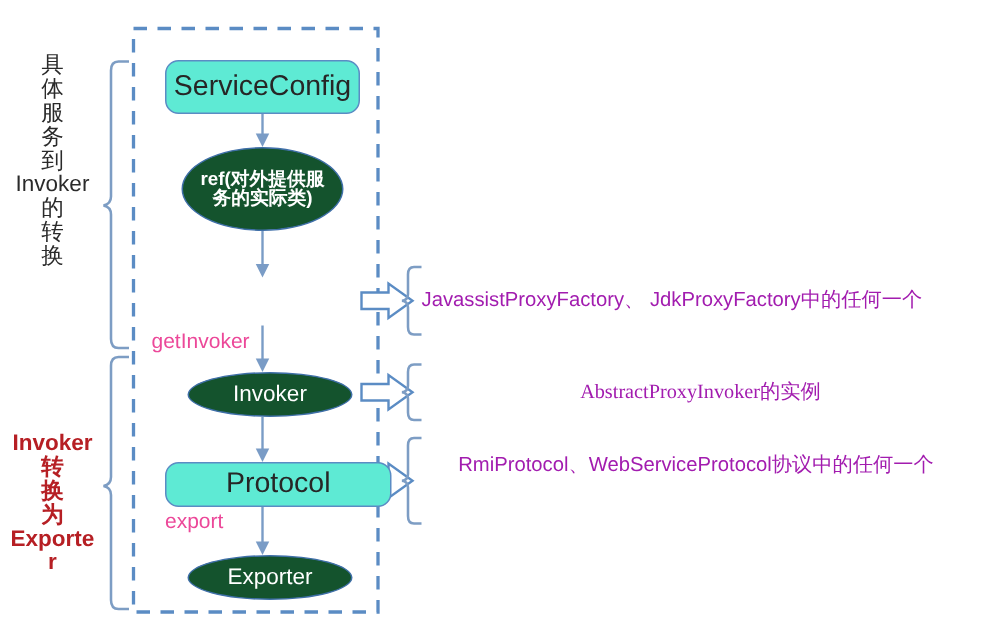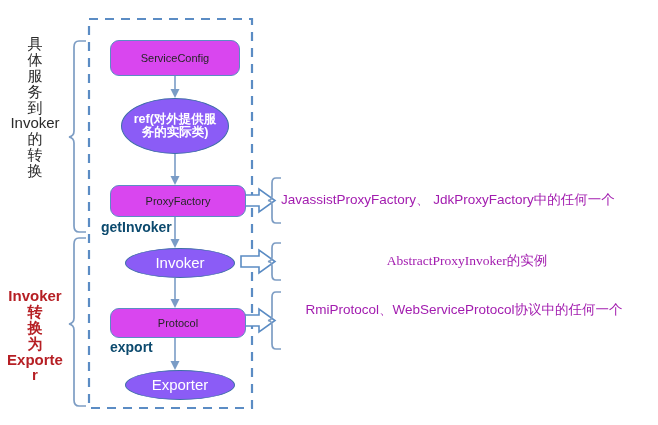--- a/index.html
+++ b/index.html
@@ -34,48 +34,47 @@
   
   .node{
     position:absolute;
     box-sizing:border-box;
     display:flex;align-items:center;justify-content:center;
     text-align:center;
   }
   .rbox{
     border:1.6px solid #5b8cc4;
     border-radius:9px;
-    background:#d946ef;
+    background:#5eead4;
     color:#262626;
-    font-size:11px;
+    font-size:19px;
   }
   .ell{
     border-radius:50%;
-    background:#8b5cf6;
+    background:#14532d;
     border:1.4px solid #3f6fa8;
     color:#ffffff;
     font-size:15px;
     line-height:1.06;
   }
   .ell.small{font-size:12.5px;font-weight:bold;}
 
   #n-serviceconfig{left:110px;top:40px;width:130px;height:36px;}
   #n-ref{left:121px;top:98px;width:108px;height:56px;padding:0 6px;}
   #n-proxyfactory{left:110px;top:185px;width:136px;height:32px;}
   #n-invoker{left:125px;top:248px;width:110px;height:30px;}
-  #n-protocol{left:110px;top:308px;width:136px;height:30px;text-align:center;}
+  #n-protocol{left:110px;top:308px;width:151px;height:30px;text-align:center;}
   #n-exporter{left:125px;top:370px;width:110px;height:30px;}
 
   
   .flowlabel{
     position:absolute;
     font-size:14px;
-    color:#0c4a6e;
+    color:#ec4899;
     white-space:nowrap;
-    font-weight:bold;
   }
   #lbl-getinvoker{left:101px;top:219px;}
   #lbl-export{left:110px;top:339px;}
 
   
   .ann{
     position:absolute;
     font-size:13.5px;
     color:#a21caf;
     line-height:1.45;
@@ -151,23 +150,20 @@
   </div>
 
   <div class="node rbox" id="n-serviceconfig">
     <span>ServiceConfig</span>
   </div>
 
   <div class="node ell small" id="n-ref">
     <span>ref(对外提供服务的实际类)</span>
   </div>
 
-  <div class="node rbox" id="n-proxyfactory">
-    <span>ProxyFactory</span>
-  </div>
 
   <div class="node ell" id="n-invoker">
     <span>Invoker</span>
   </div>
 
   <div class="node rbox" id="n-protocol">
     <span>Protocol</span>
   </div>
 
   <div class="node ell" id="n-exporter">

